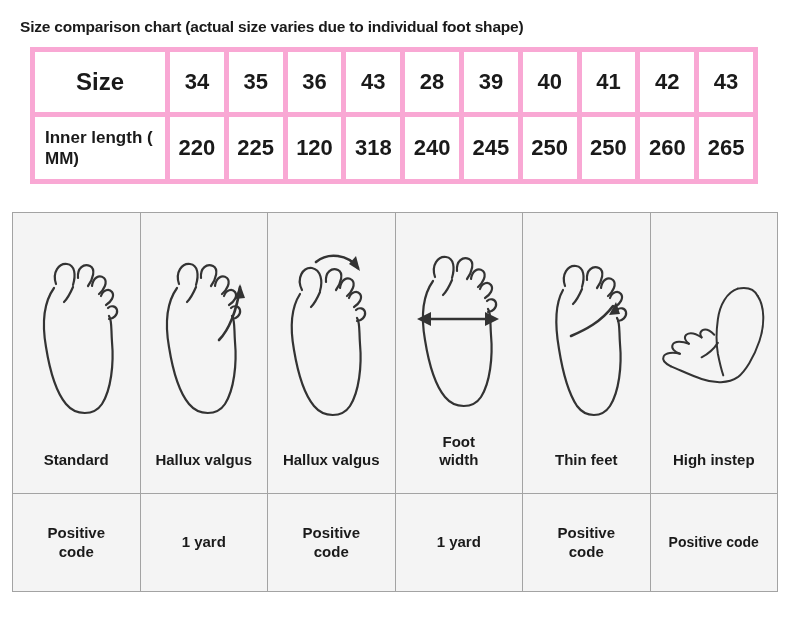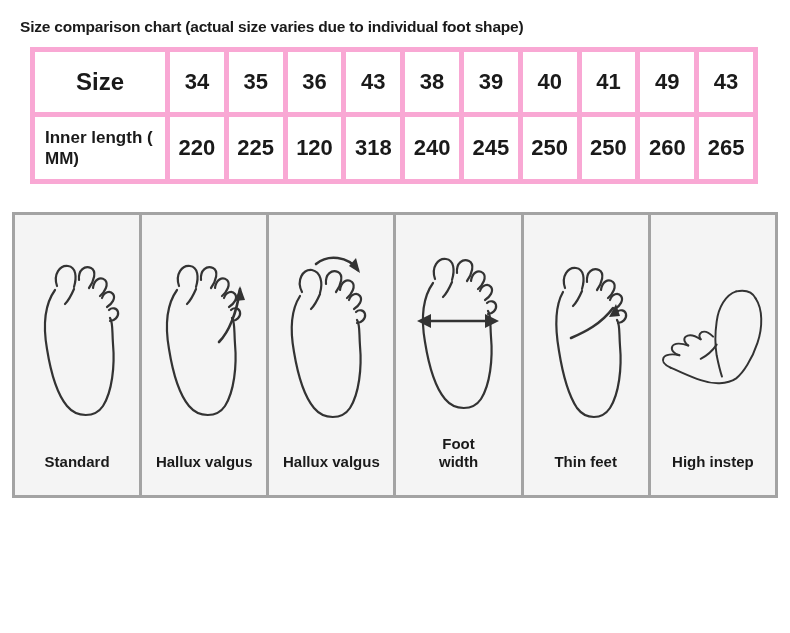--- a/index.html
+++ b/index.html
@@ -74,21 +74,21 @@
   
   .foot-grid {
     position: absolute;
     left: 12px;
     top: 212px;
     width: 766px;
     border-collapse: collapse;
     table-layout: fixed;
   }
   .foot-grid td {
-    border: 3px solid #a3a3a3;
+    border: 1px solid #a3a3a3;
     background: #f4f4f4;
     padding: 0;
     text-align: center;
     vertical-align: middle;
   }
   .foot-grid tr.illus-row td {
     height: 280px;
     vertical-align: bottom;
   }
   .foot-grid tr.code-row td {
@@ -133,25 +133,25 @@
   <div class="title">Size comparison chart (actual size varies due to individual foot shape)</div>
 
   <table class="size-table">
     <tbody>
       <tr class="row-size">
         <td class="head-cell">Size</td>
         <td class="val">34</td>
         <td class="val">35</td>
         <td class="val">36</td>
         <td class="val">43</td>
-        <td class="val">38</td>
+        <td class="val">28</td>
         <td class="val">39</td>
         <td class="val">40</td>
         <td class="val">41</td>
-        <td class="val">49</td>
+        <td class="val">42</td>
         <td class="val">43</td>
       </tr>
       <tr class="row-len">
         <td class="head-cell small">Inner length ( MM)</td>
         <td class="val">220</td>
         <td class="val">225</td>
         <td class="val">120</td>
         <td class="val">318</td>
         <td class="val">240</td>
         <td class="val">245</td>
@@ -286,16 +286,39 @@
                   <path d="M56 106 C54 103 54 100 57 98 C61 96 66 99 70 103"></path>
                   <path d="M74 112 C70 118 64 124 56 128"></path>
                 </g>
               </svg>
             </div>
             <div class="foot-label">High instep</div>
           </div>
         </td>
       </tr>
 
+      <tr class="code-row">
+        <td>
+          <div class="code-label">Positive
+code</div>
+        </td>
+        <td>
+          <div class="code-label">1 yard</div>
+        </td>
+        <td>
+          <div class="code-label">Positive
+code</div>
+        </td>
+        <td>
+          <div class="code-label">1 yard</div>
+        </td>
+        <td>
+          <div class="code-label">Positive
+code</div>
+        </td>
+        <td>
+          <div class="code-label label-sm">Positive code</div>
+        </td>
+      </tr>
     </tbody>
   </table>
 
 </div>
 
 </body></html>

